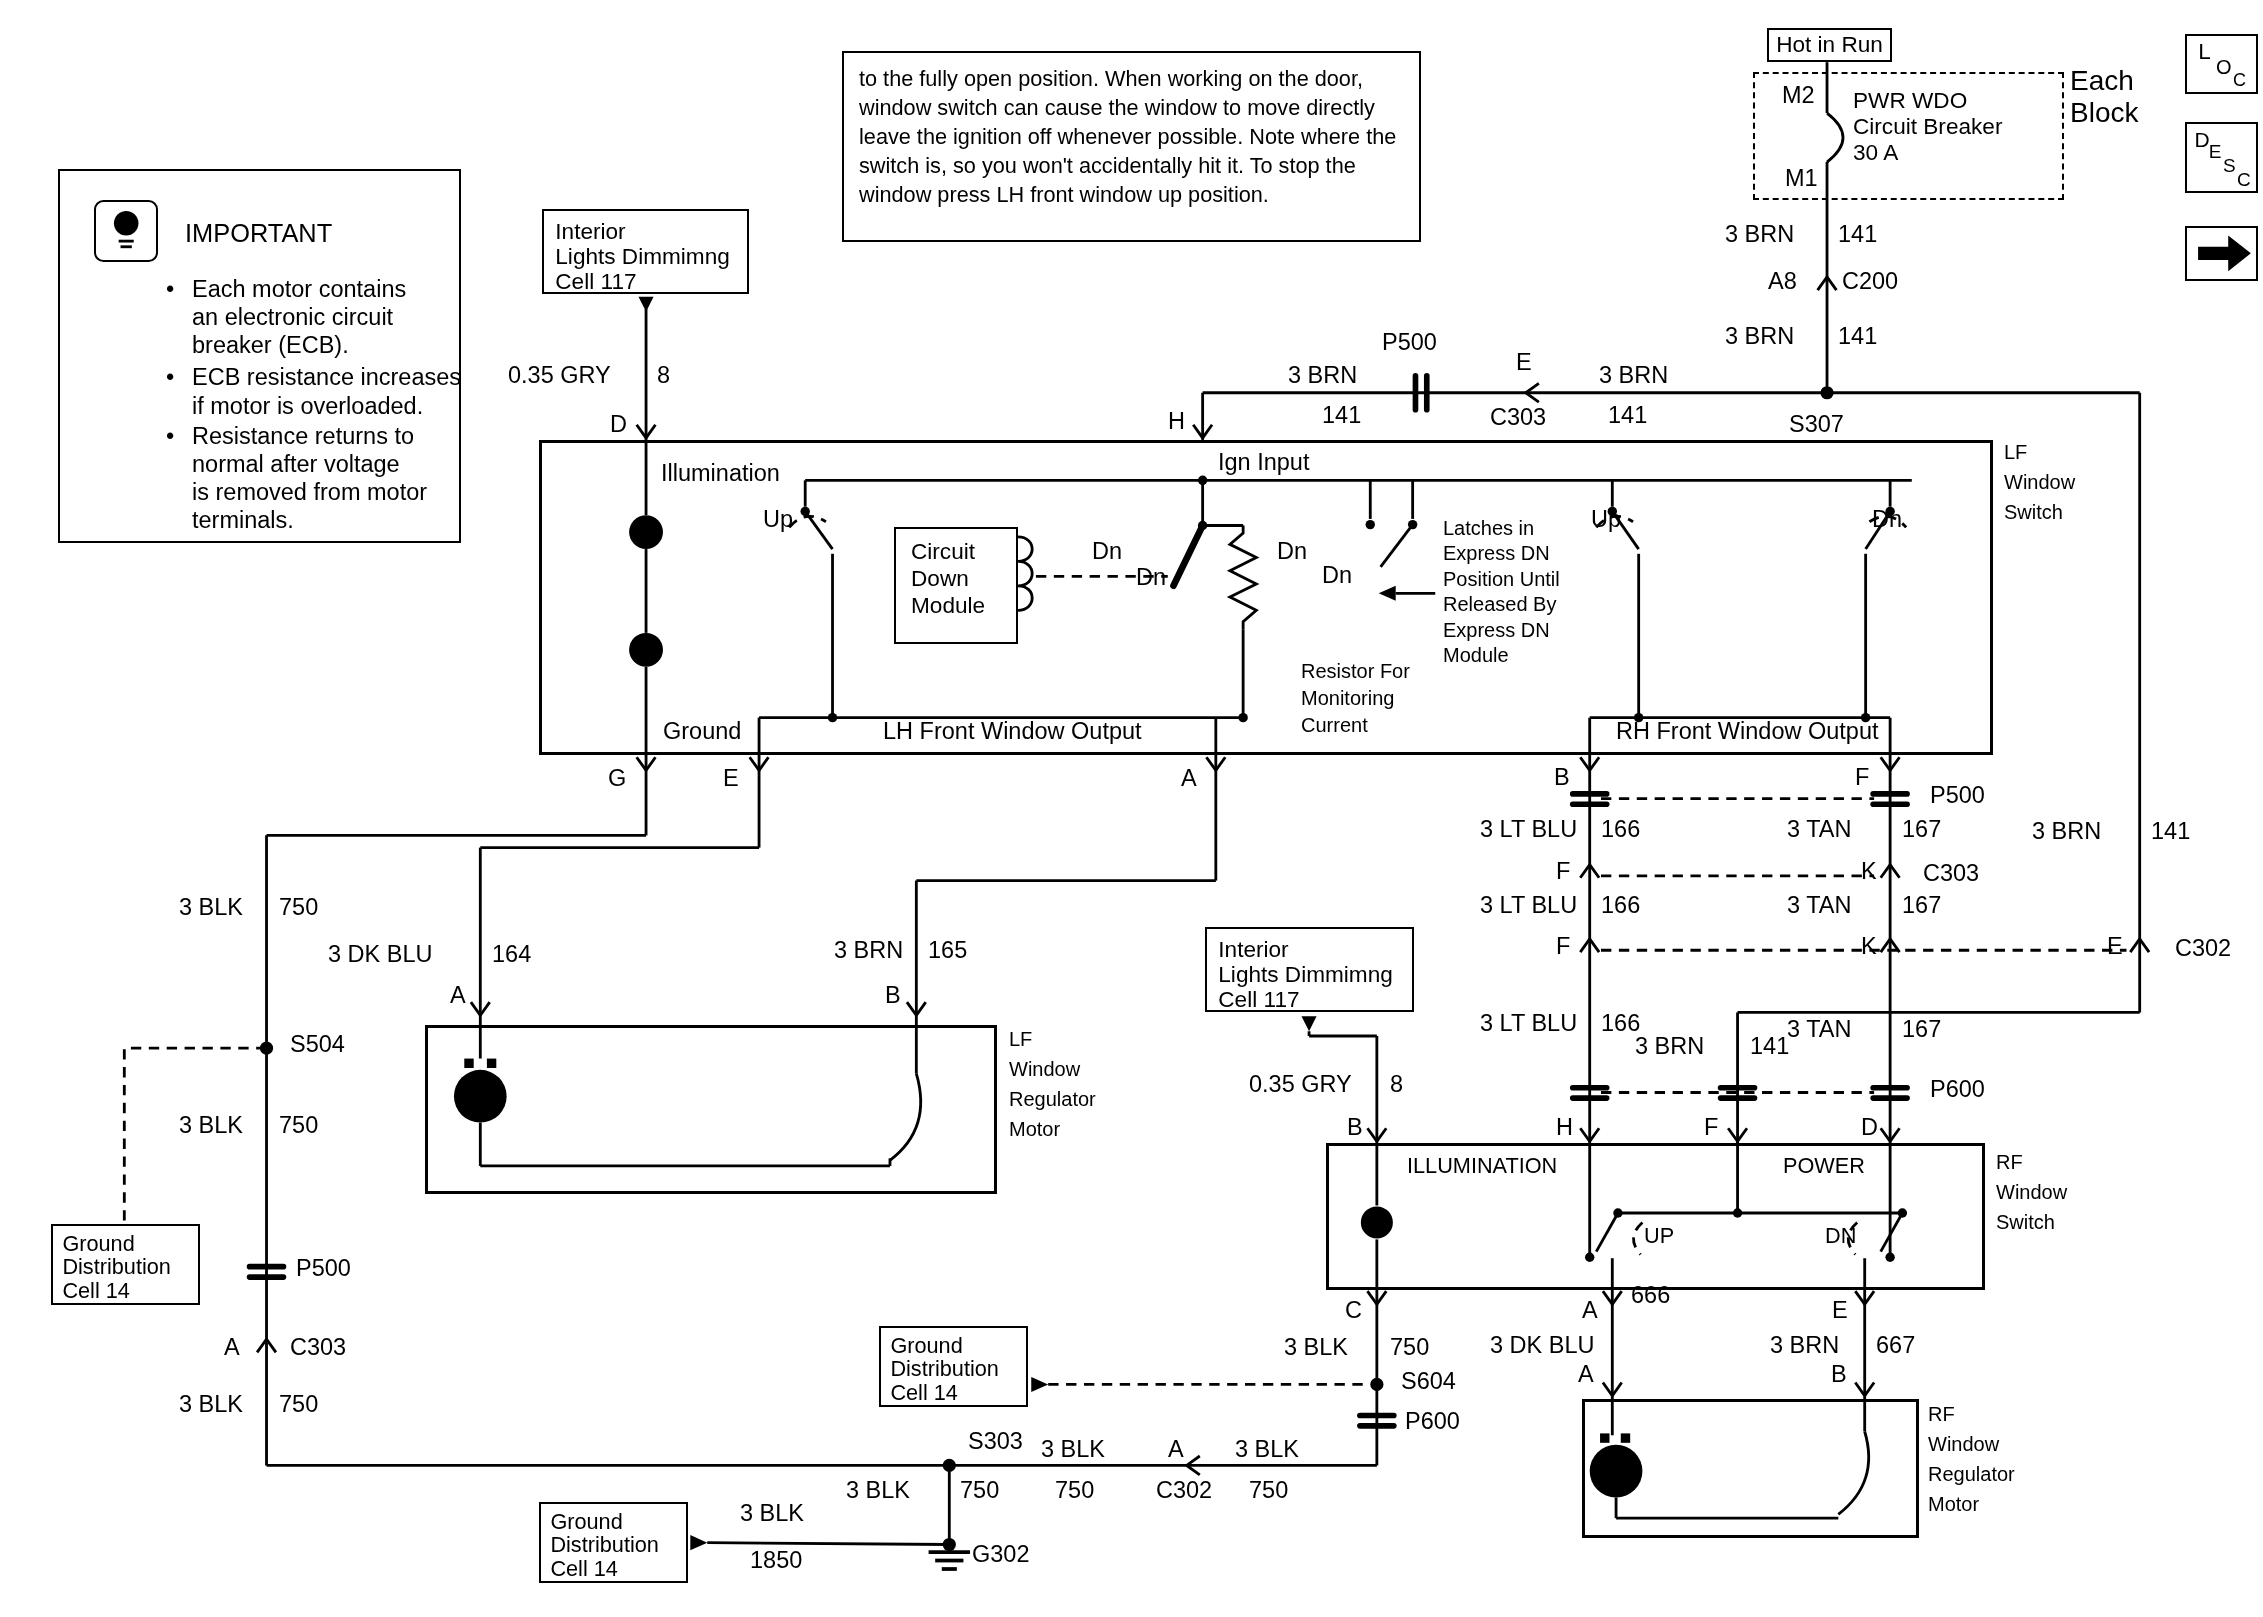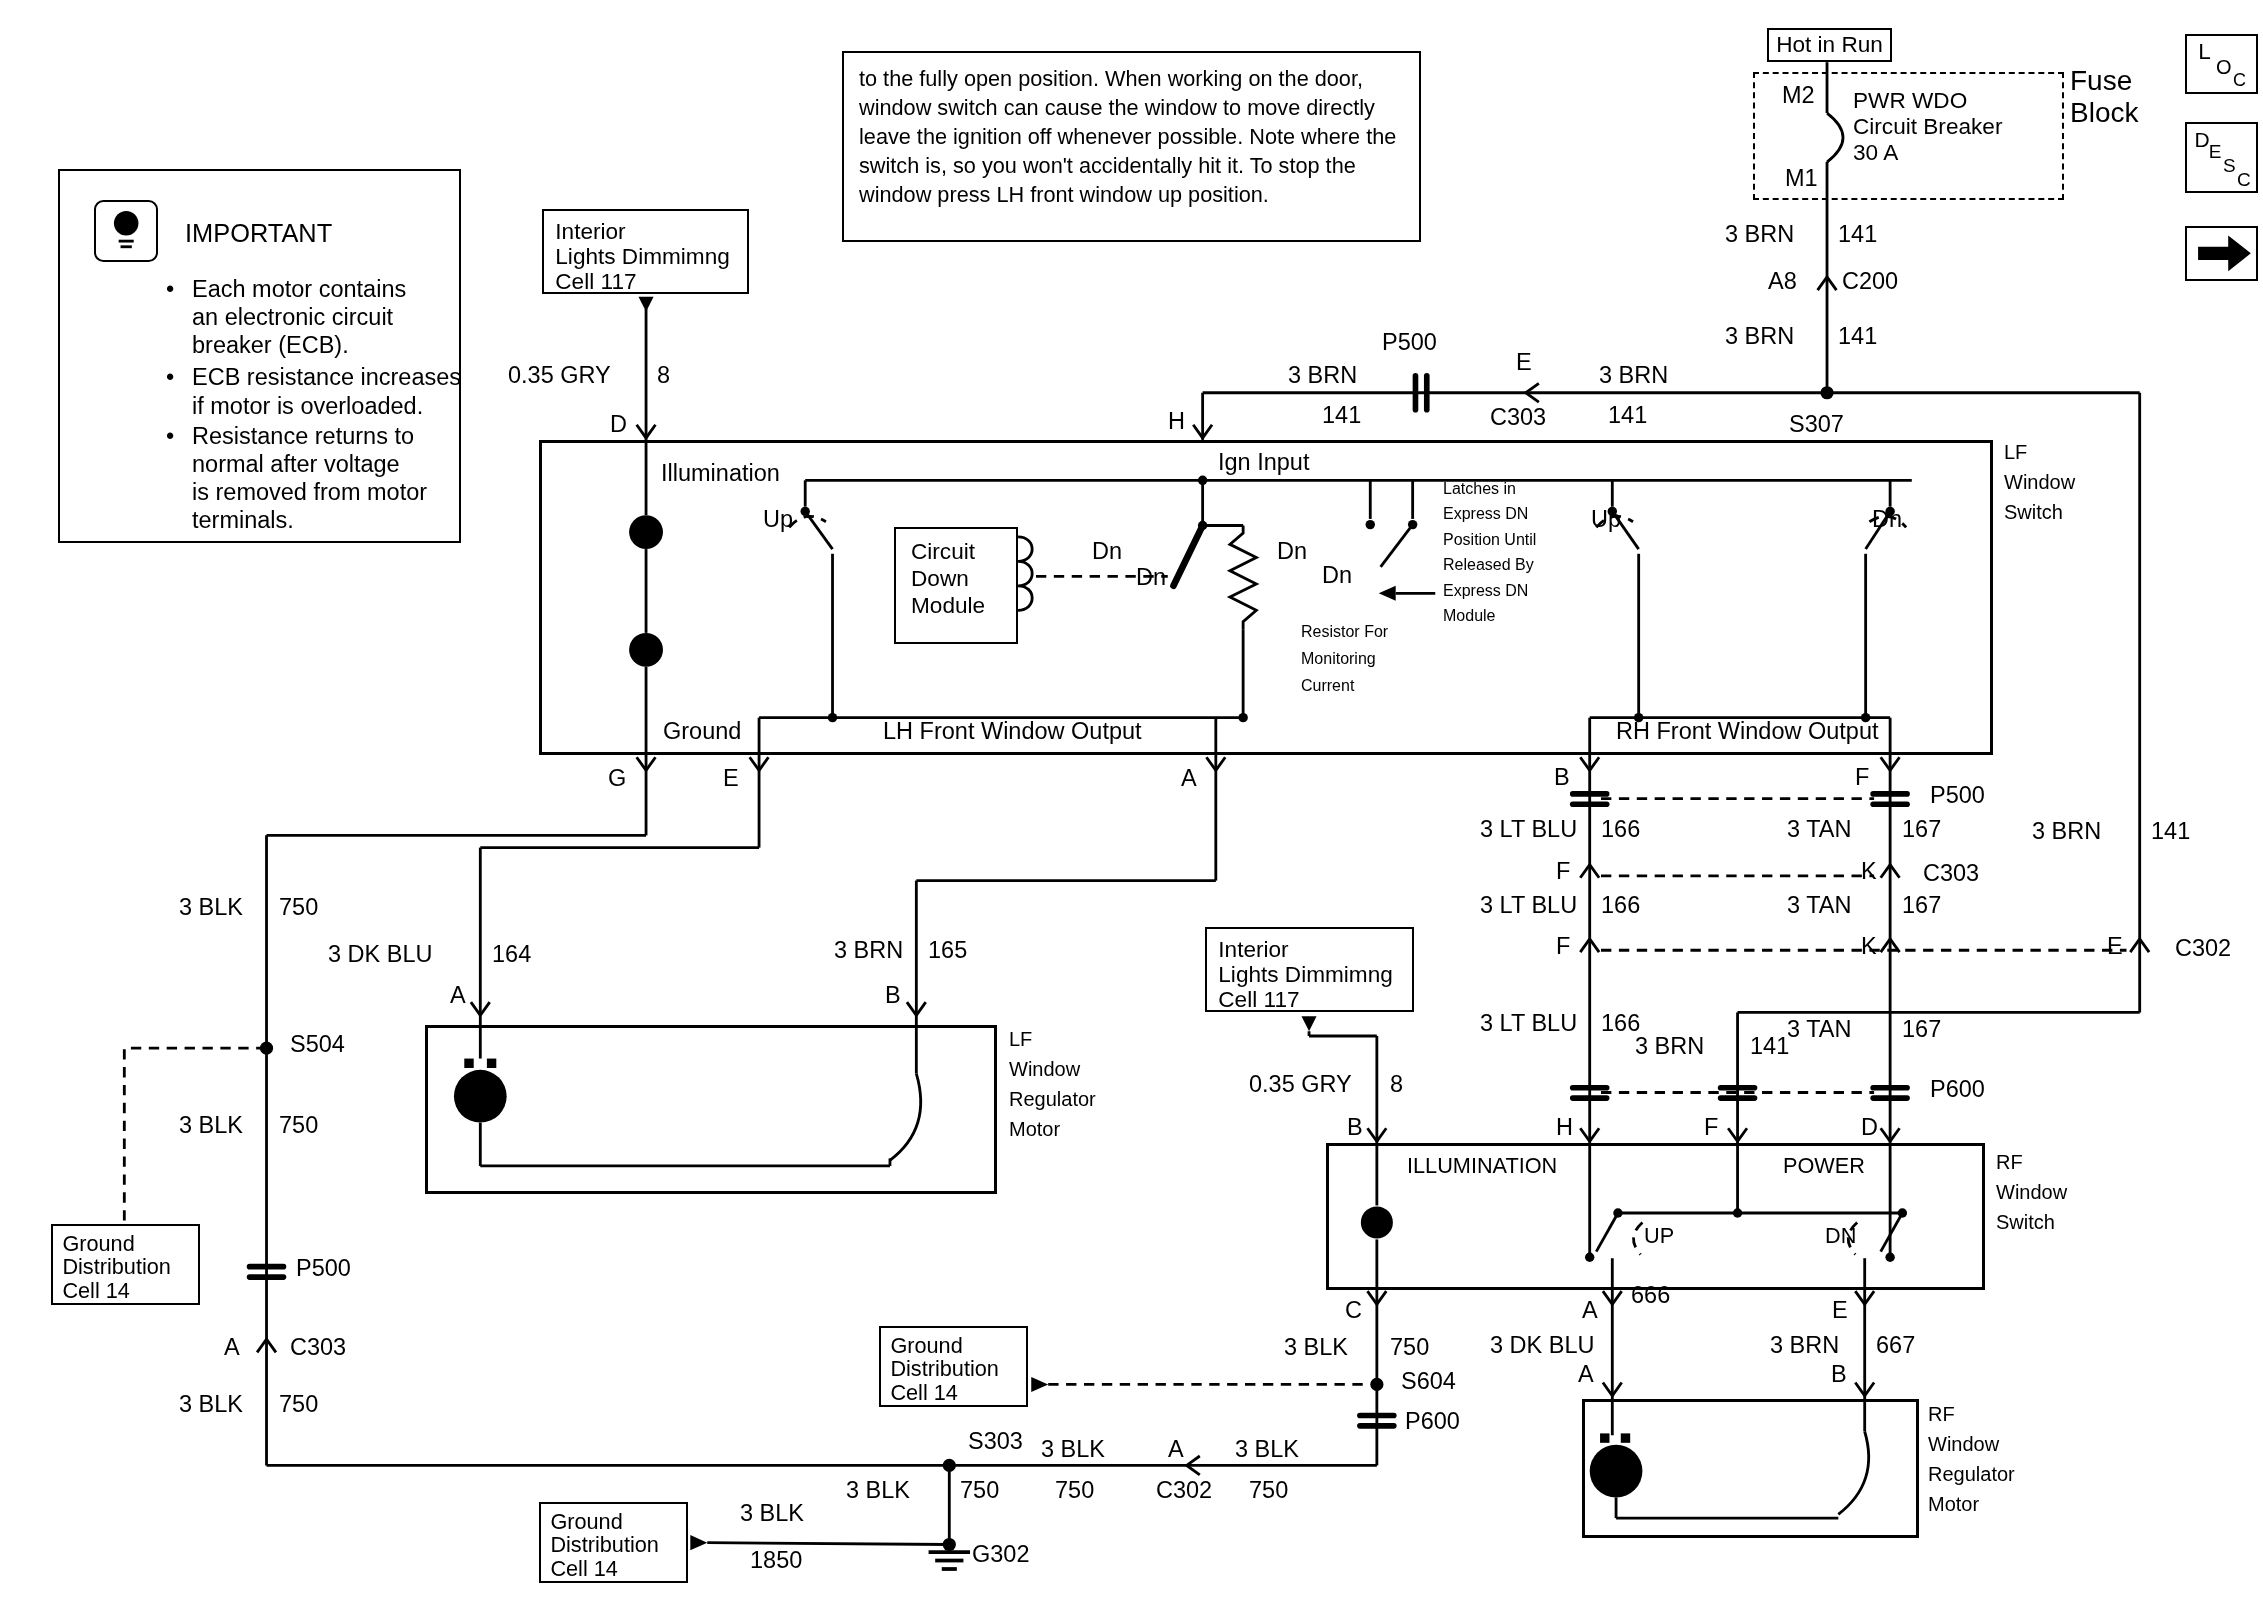--- a/index.html
+++ b/index.html
@@ -11,21 +11,21 @@
   .thick{stroke-width:7;stroke-linecap:round;}
   .bar{stroke-width:6;stroke-linecap:round;}
   .dash{stroke-width:3;stroke-dasharray:11 8;}
   .chev{stroke-width:3;}
   .lbl{position:absolute;font-size:23.5px;line-height:1.1;white-space:nowrap;}
   .s23{font-size:21.7px;} .s24{font-size:22.6px;} .s27{font-size:25.4px;} .s30{font-size:28px;} .s21{font-size:20px;} .s19{font-size:18px;} .s20{font-size:19px;} .s22{font-size:21px;}
   .bx{position:absolute;border:2.8px solid #000;background:transparent;box-sizing:border-box;}
   .bx4{border-width:3.8px;}
   .bxd{border-style:dashed;}
   .blk{position:absolute;font-size:20px;line-height:30px;white-space:nowrap;}
-  .blk24{font-size:16px;line-height:25.4px;}
+  .blk24{font-size:20px;line-height:25.4px;margin-top:40px;}
 </style>
 </head>
 <body>
 
 <div id="canvas">
 
 <svg width="2264" height="1618" viewBox="0 0 2404 1718">
 
   <g class="w">
     <line x1="1940" y1="66" x2="1940" y2="120"></line>
@@ -288,21 +288,21 @@
   <span class="lbl s20" style="left:36px;top:32px">S</span>
   <span class="lbl s20" style="left:50px;top:46px">C</span>
 </div>
 <div class="bx" style="left:2185px;top:226px;width:73px;height:55px"></div>
 
 <div class="lbl" style="left:1782px;top:83px">M2</div>
 <div class="lbl" style="left:1785px;top:166px">M1</div>
 <div class="lbl s24" style="left:1853px;top:89px">PWR WDO</div>
 <div class="lbl s24" style="left:1853px;top:115px">Circuit Breaker</div>
 <div class="lbl s24" style="left:1853px;top:141px">30 A</div>
-<div class="lbl s30" style="left:2070px;top:66px">Fuse</div>
+<div class="lbl s30" style="left:2070px;top:66px">Each</div>
 <div class="lbl s30" style="left:2070px;top:98px">Block</div>
 <div class="lbl" style="left:1725px;top:222px">3 BRN</div>
 <div class="lbl" style="left:1838px;top:222px">141</div>
 <div class="lbl" style="left:1768px;top:269px">A8</div>
 <div class="lbl" style="left:1842px;top:269px">C200</div>
 <div class="lbl" style="left:1725px;top:324px">3 BRN</div>
 <div class="lbl" style="left:1838px;top:324px">141</div>
 <div class="lbl" style="left:1789px;top:412px">S307</div>
 
 <div class="lbl" style="left:1288px;top:363px">3 BRN</div>

